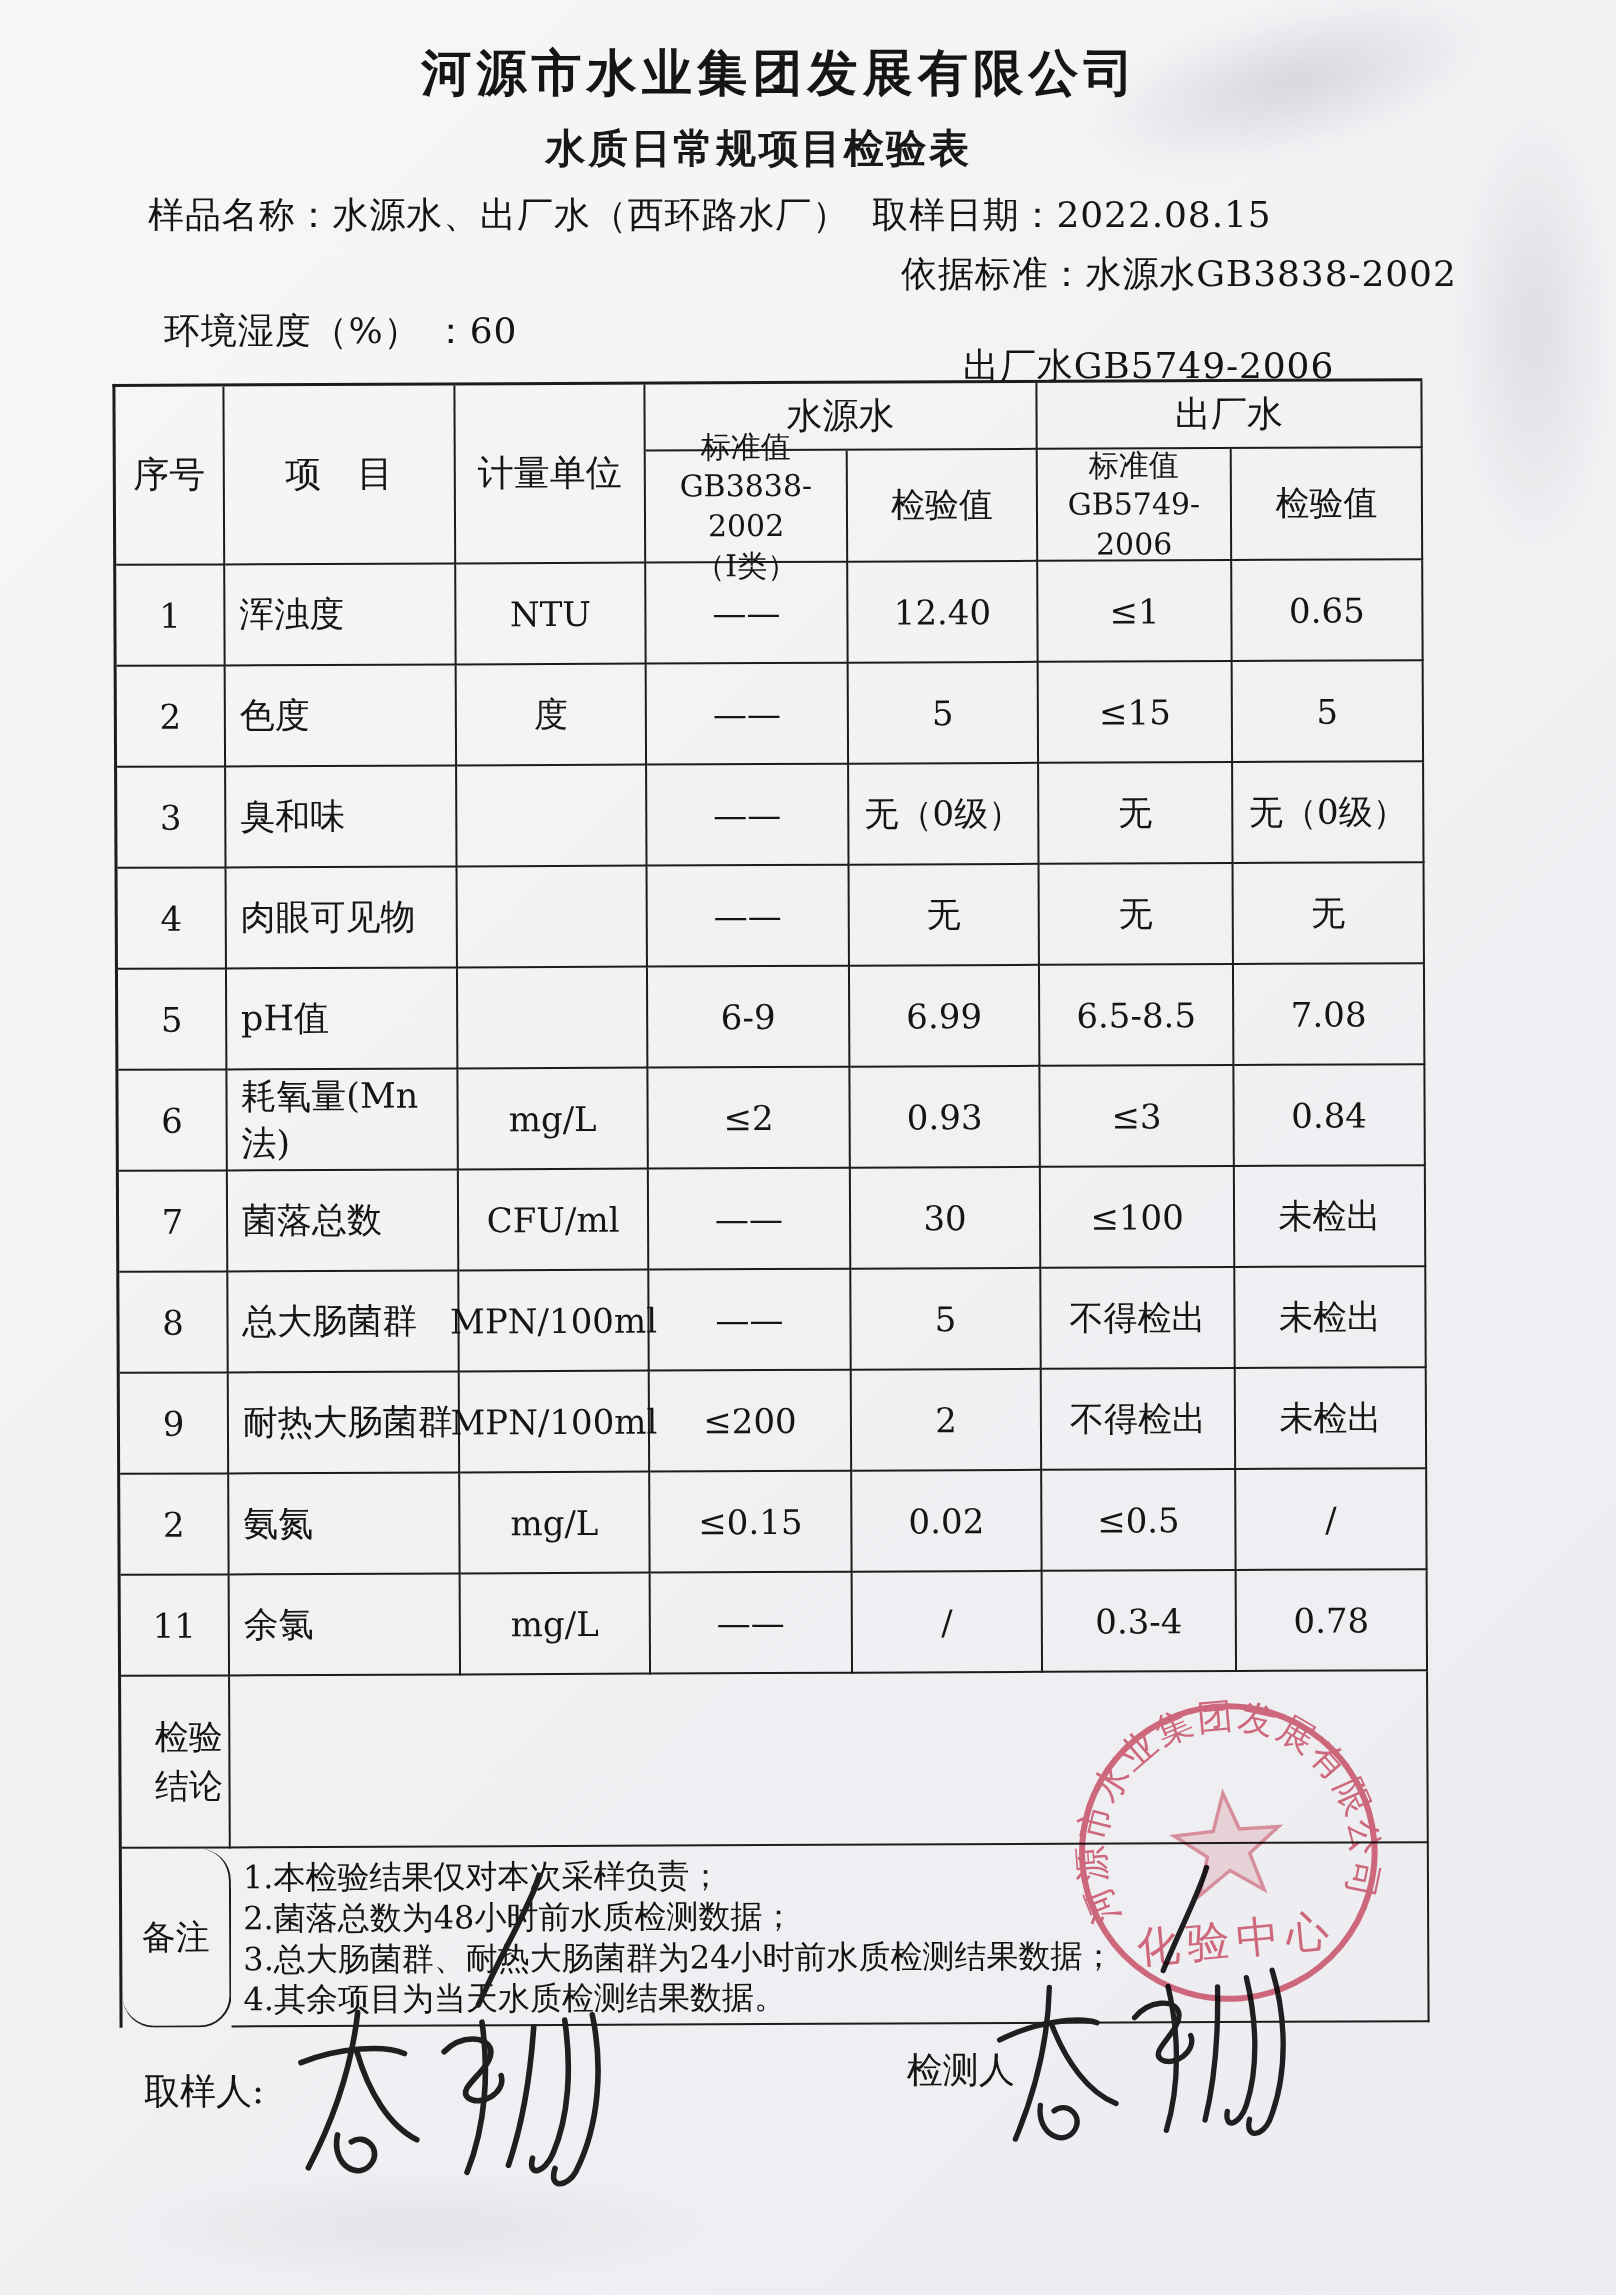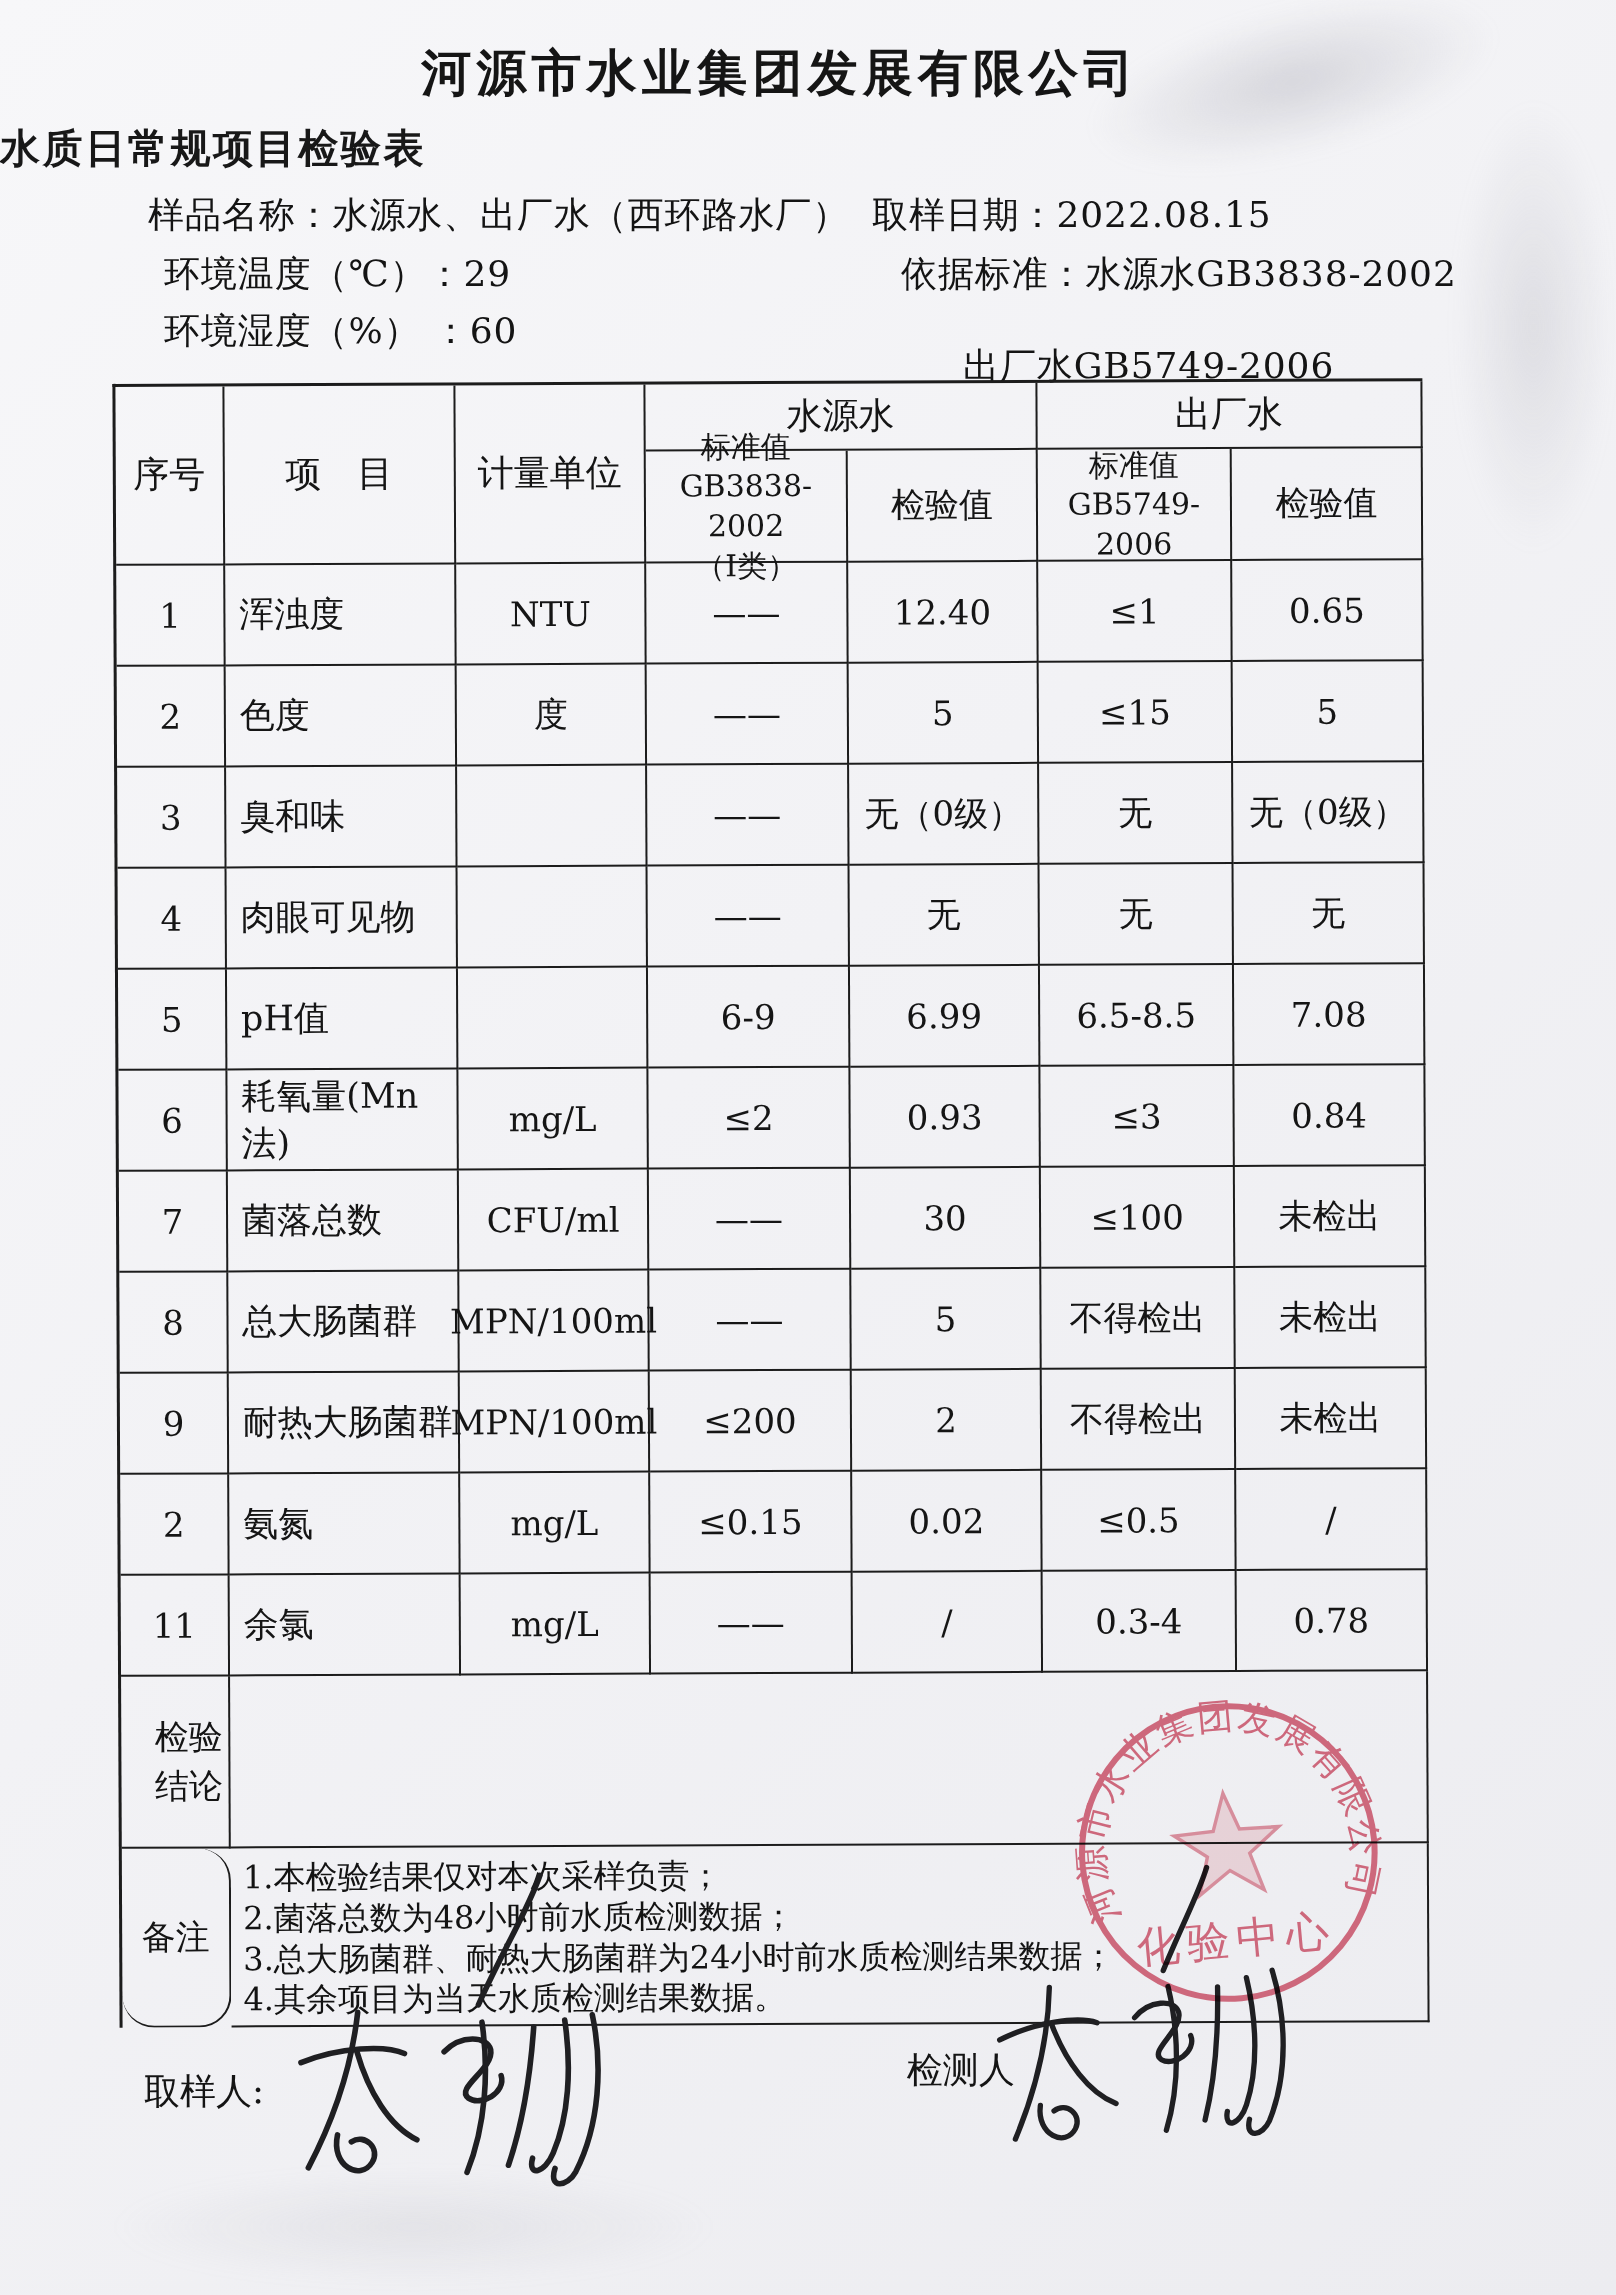--- a/index.html
+++ b/index.html
@@ -13,21 +13,21 @@
   .smudge{position:absolute;pointer-events:none;filter:blur(8.6px);}
   #smudge-tr{left:1086px;top:8.6px;width:414px;height:146px;transform:rotate(-14deg);
     background:radial-gradient(closest-side,rgba(158,158,170,.34),rgba(158,158,170,0));}
   #smudge-r{left:1456px;top:103px;width:155px;height:448px;
     background:radial-gradient(closest-side,rgba(165,165,176,.26),rgba(165,165,176,0));}
   #smudge-b{left:112px;top:2171px;width:603px;height:112px;
     background:radial-gradient(closest-side,rgba(170,170,180,.18),rgba(170,170,180,0));}
 
   .company-title{position:absolute;top:40px;left:0;width:1560px;text-align:center;
     font-size:50px;font-weight:bold;letter-spacing:5.2px;color:#151515;}
-  .doc-title{position:absolute;top:121px;left:0;width:1517px;
+  .doc-title{position:absolute;top:121px;left:0;width:1517px;text-align:center;
     font-size:40px;font-weight:bold;letter-spacing:2.6px;color:#181818;}
   .info-line{position:absolute;font-size:36px;color:#141414;white-space:nowrap;letter-spacing:0.9px;}
   #info-sample{left:148px;top:191px;}
   #info-date{left:872px;top:191px;}
   #info-temp{left:164px;top:250px;}
   #info-std1{left:901px;top:250px;}
   #info-hum{left:164px;top:307px;}
   #info-std2{left:963px;top:307px;margin-top:35px;}
 
   #table-zone{position:absolute;inset:0;transform:rotate(-0.25deg);transform-origin:776px 1206px;}
@@ -81,21 +81,20 @@
 
   <div id="smudge-tr" class="smudge"></div>
   <div id="smudge-r" class="smudge"></div>
   <div id="smudge-b" class="smudge"></div>
 
   <div class="company-title">河源市水业集团发展有限公司</div>
   <div class="doc-title">水质日常规项目检验表</div>
 
   <div class="info-line" id="info-sample">样品名称：水源水、出厂水（西环路水厂）</div>
   <div class="info-line" id="info-date">取样日期：2022.08.15</div>
-  <div class="info-line" id="info-temp">环境温度（℃）：29</div>
   <div class="info-line" id="info-std1">依据标准：水源水GB3838-2002</div>
   <div class="info-line" id="info-hum">环境湿度（%） ：60</div>
   <div class="info-line" id="info-std2">出厂水GB5749-2006</div>
 
   <div id="table-zone">
 
     <div id="qtable">
       <div class="cell hdr h-no">序号</div>
       <div class="cell hdr h-item">项　目</div>
       <div class="cell hdr h-unit">计量单位</div>

